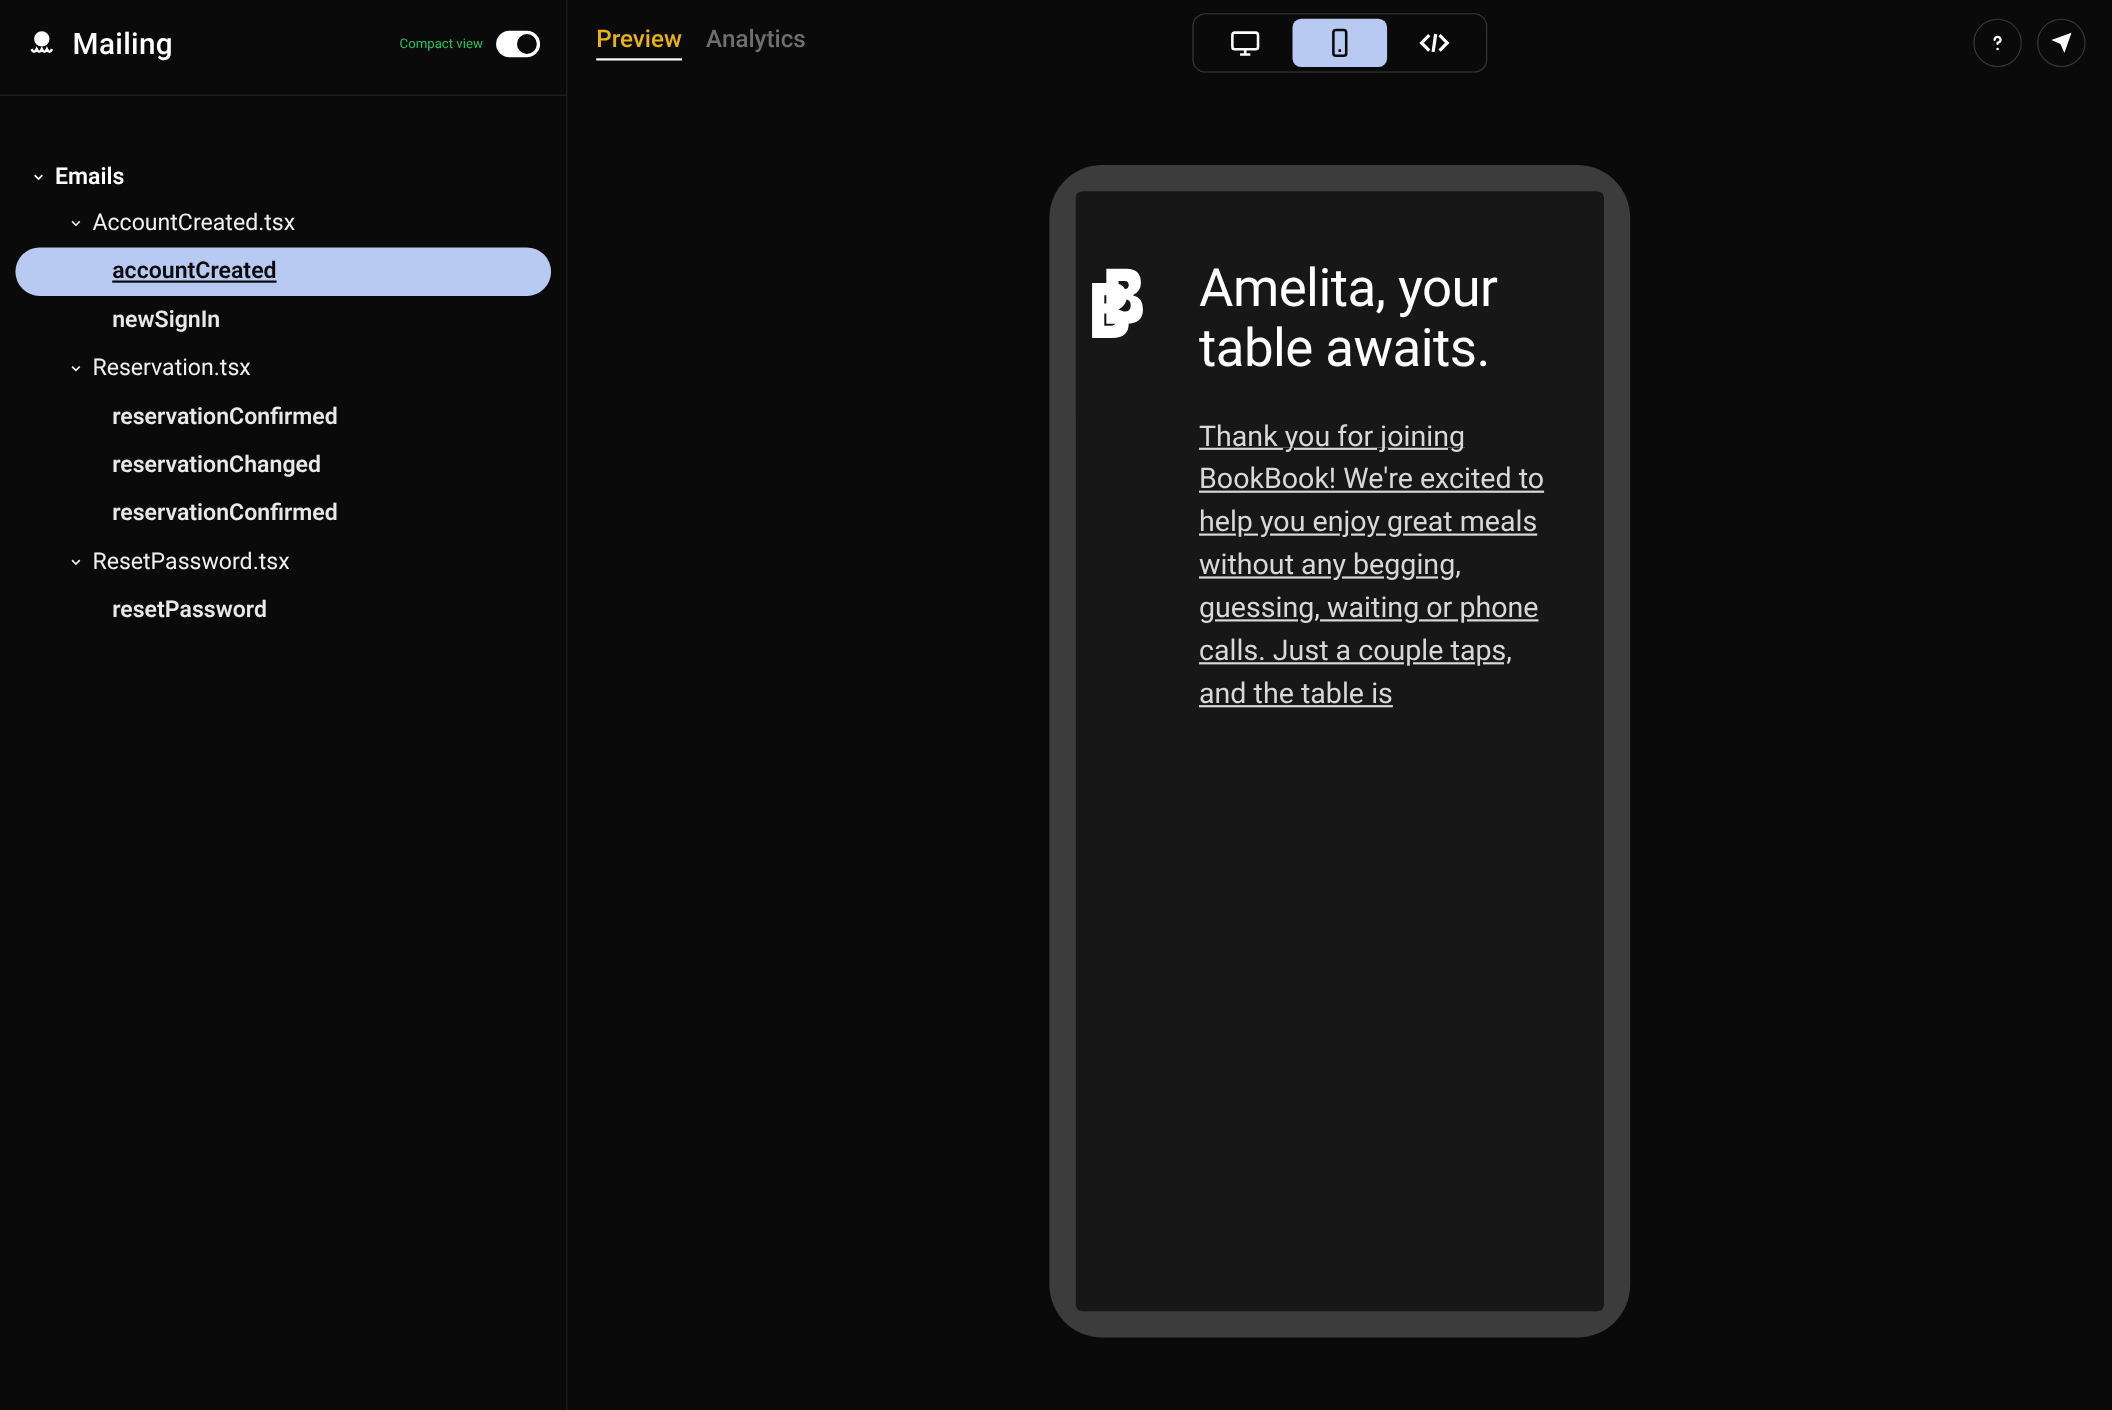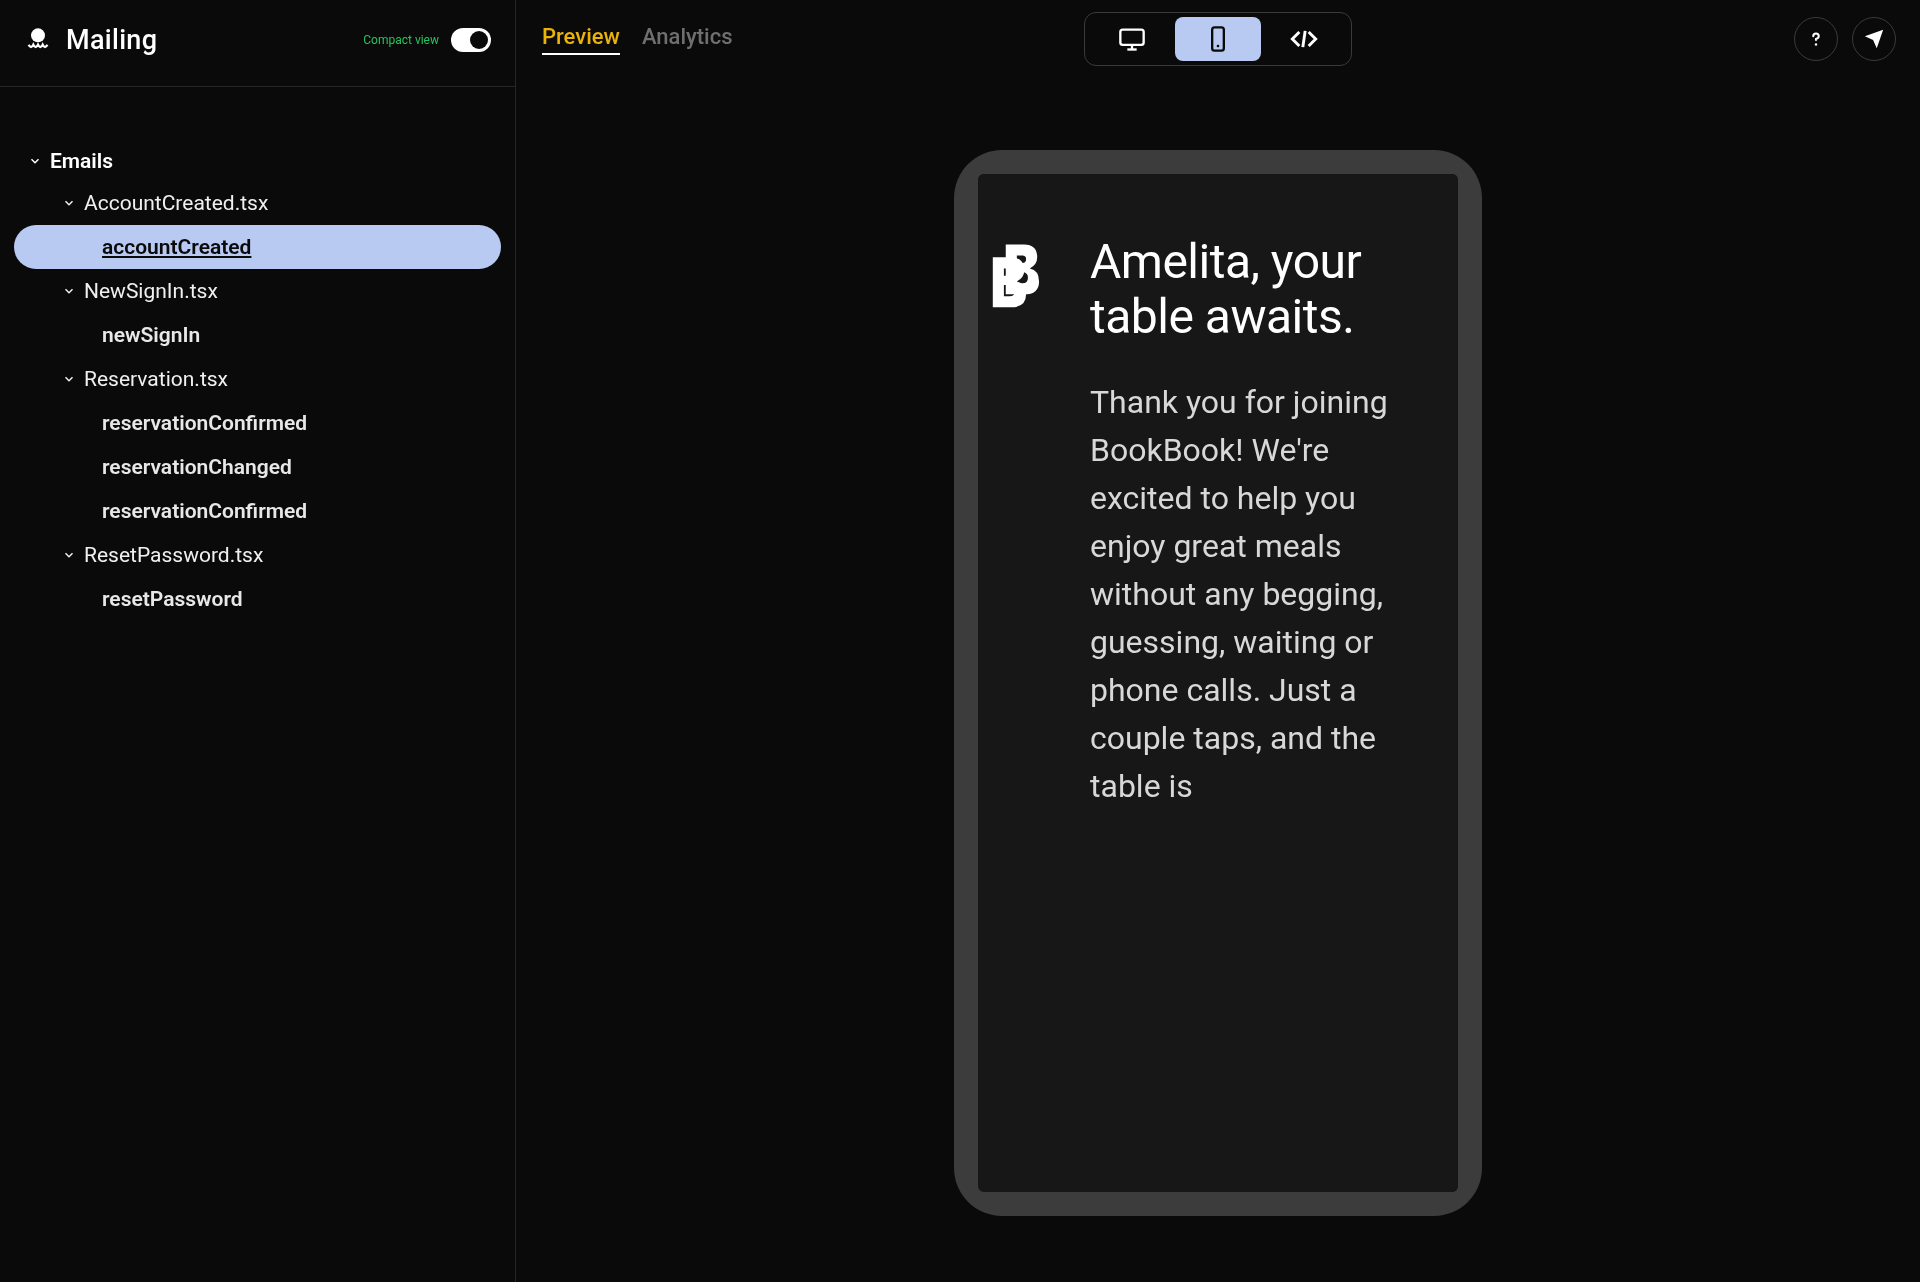--- a/index.html
+++ b/index.html
@@ -285,24 +285,25 @@
     }
     .email-heading {
       font-size: 48px;
       font-weight: 400;
       color: #fff;
       line-height: 1.15;
       margin-bottom: 34px;
       letter-spacing: -0.5px;
     }
     .email-text {
-      font-size: 32px;
+      font-size: 26px;
       color: #d8d8d8;
       line-height: 1.5;
       font-weight: 400;
+      text-decoration: underline;
     }
   </style>
 </head>
 <body>
 
 <div class="sidebar">
   <div class="sidebar-header">
     <div class="brand">
       <svg class="brand-icon" viewBox="0 0 24 24">
         <circle cx="12" cy="8" r="6" fill="#fff"></circle>
@@ -329,26 +330,20 @@
     <div class="tree-file">
       <svg class="chevron" viewBox="0 0 24 24">
           <polyline points="6 9 12 15 18 9"></polyline>
         </svg>
       <span>AccountCreated.tsx</span>
     </div>
     <div class="tree-item active">
       <span>accountCreated</span>
     </div>
 
-    <div class="tree-file">
-      <svg class="chevron" viewBox="0 0 24 24">
-          <polyline points="6 9 12 15 18 9"></polyline>
-        </svg>
-      <span>NewSignIn.tsx</span>
-    </div>
     <div class="tree-item">
       <span>newSignIn</span>
     </div>
 
     <div class="tree-file">
       <svg class="chevron" viewBox="0 0 24 24">
           <polyline points="6 9 12 15 18 9"></polyline>
         </svg>
       <span>Reservation.tsx</span>
     </div>

